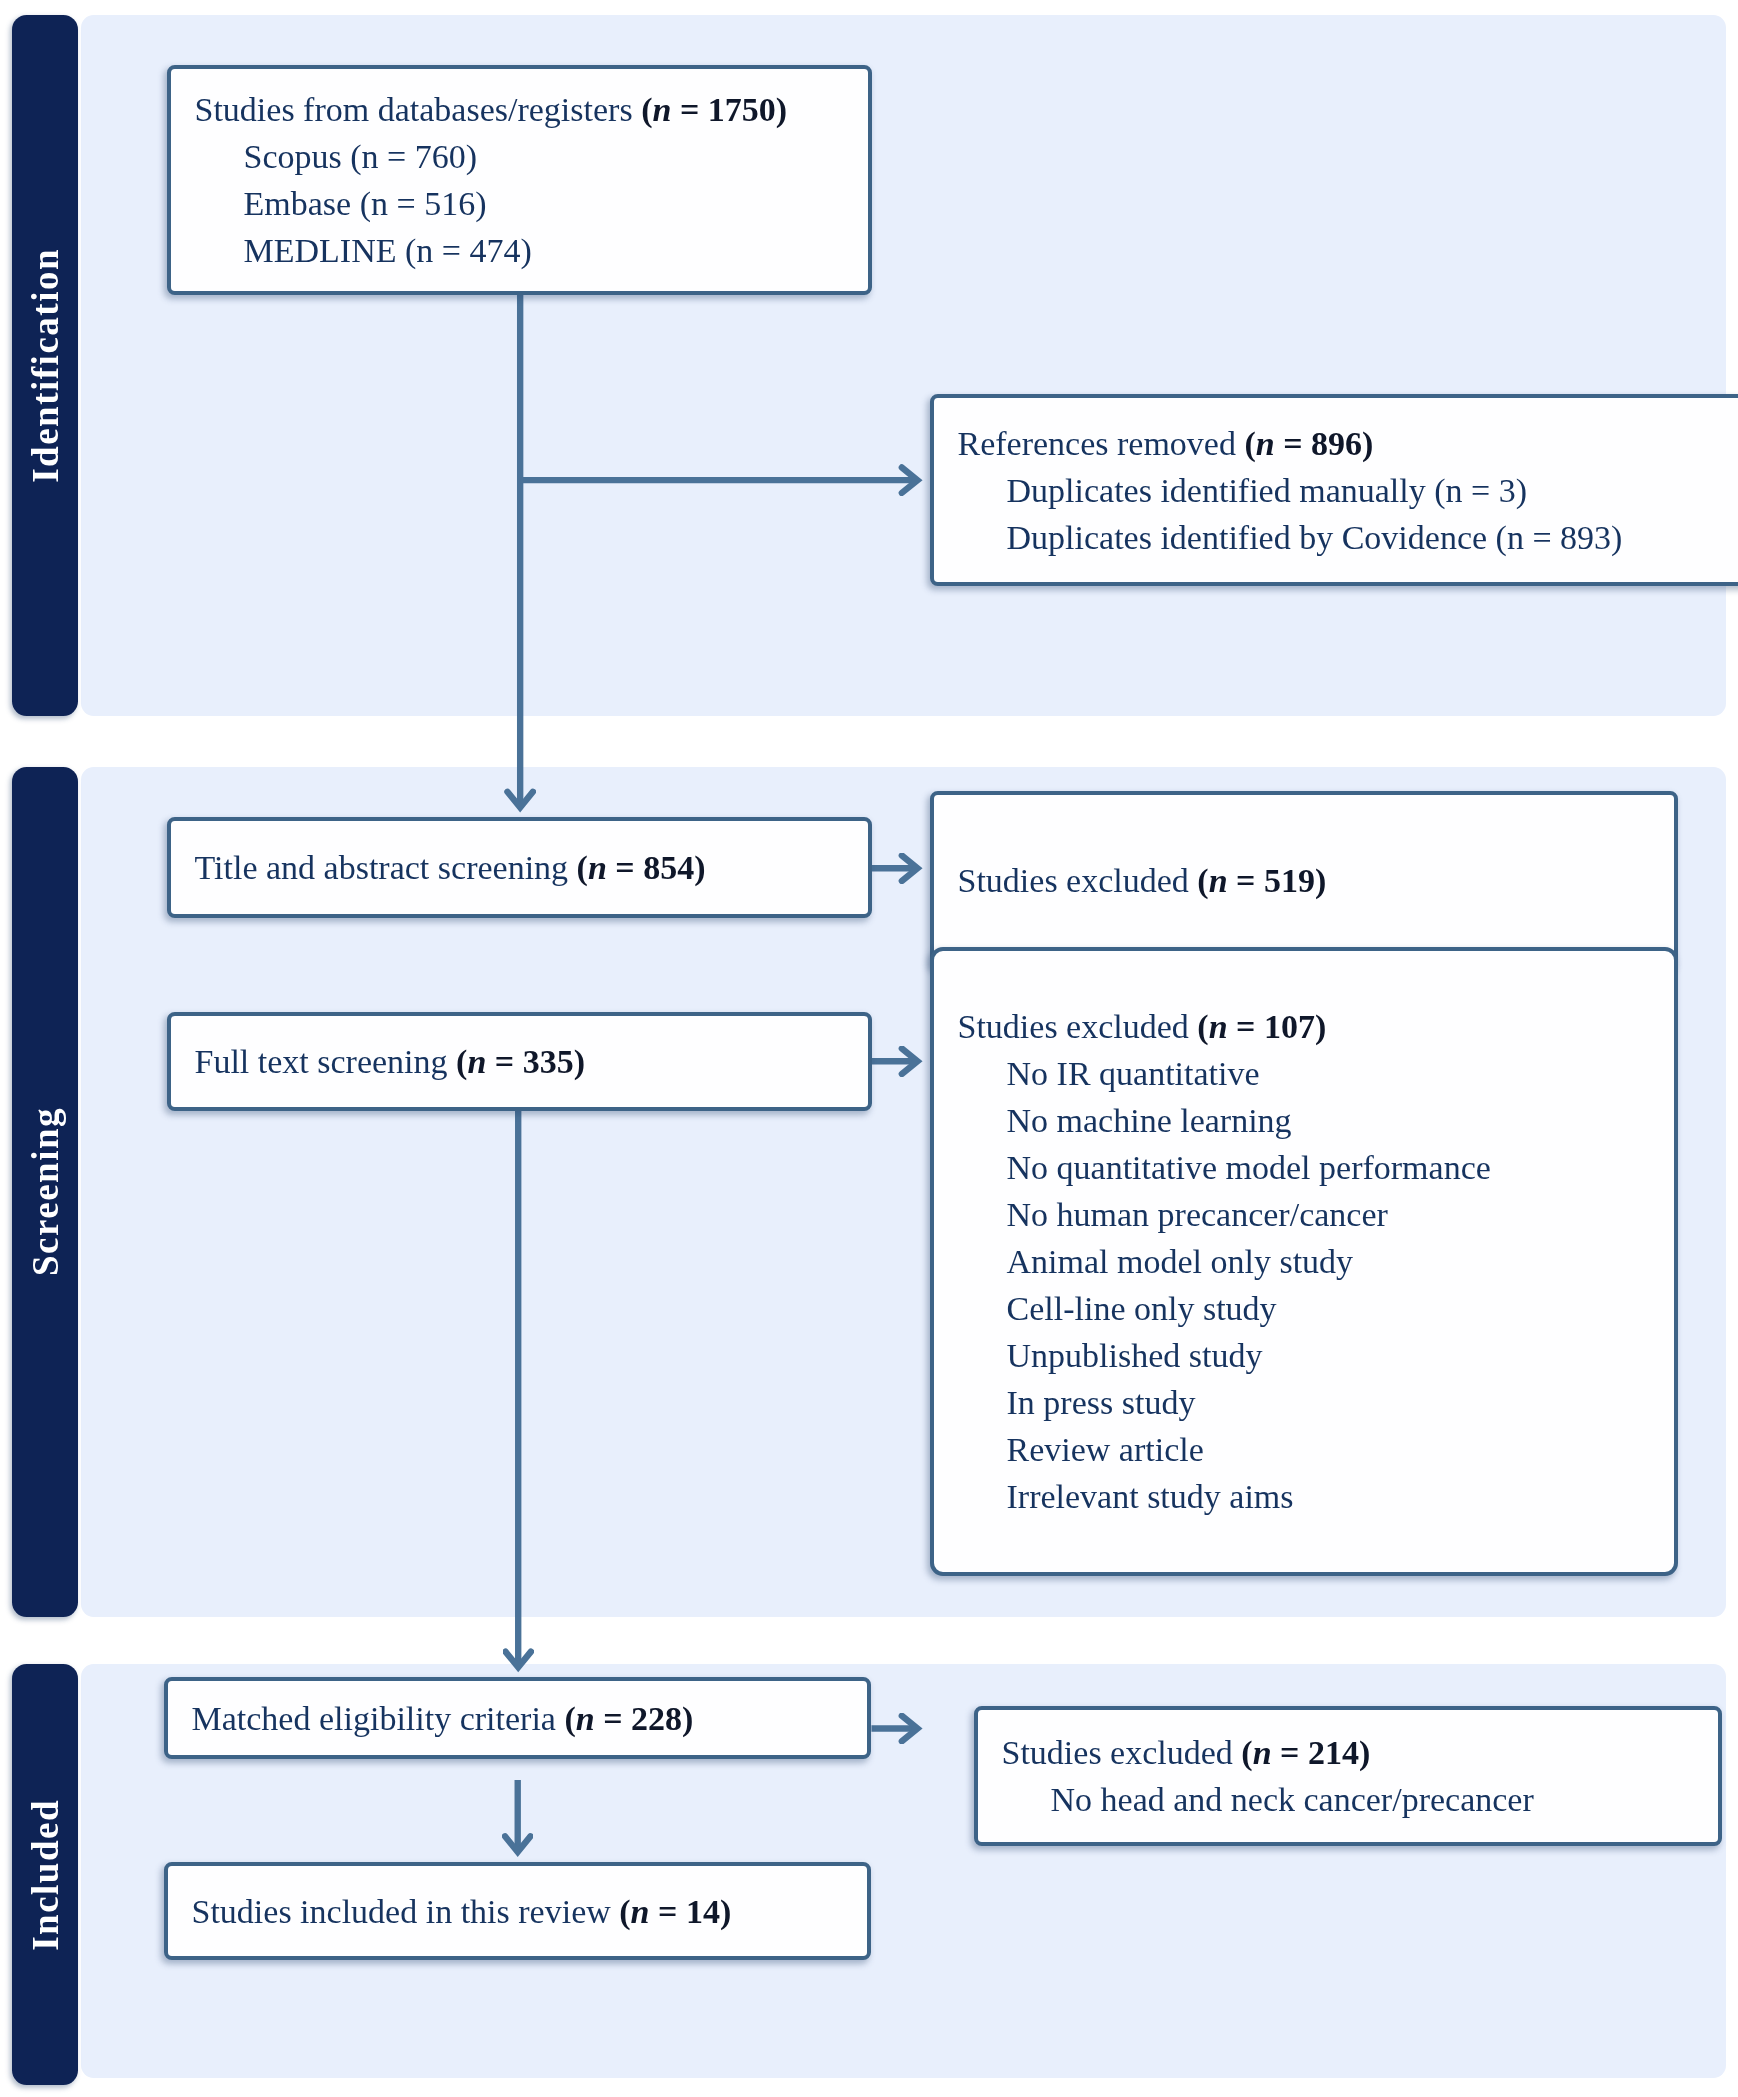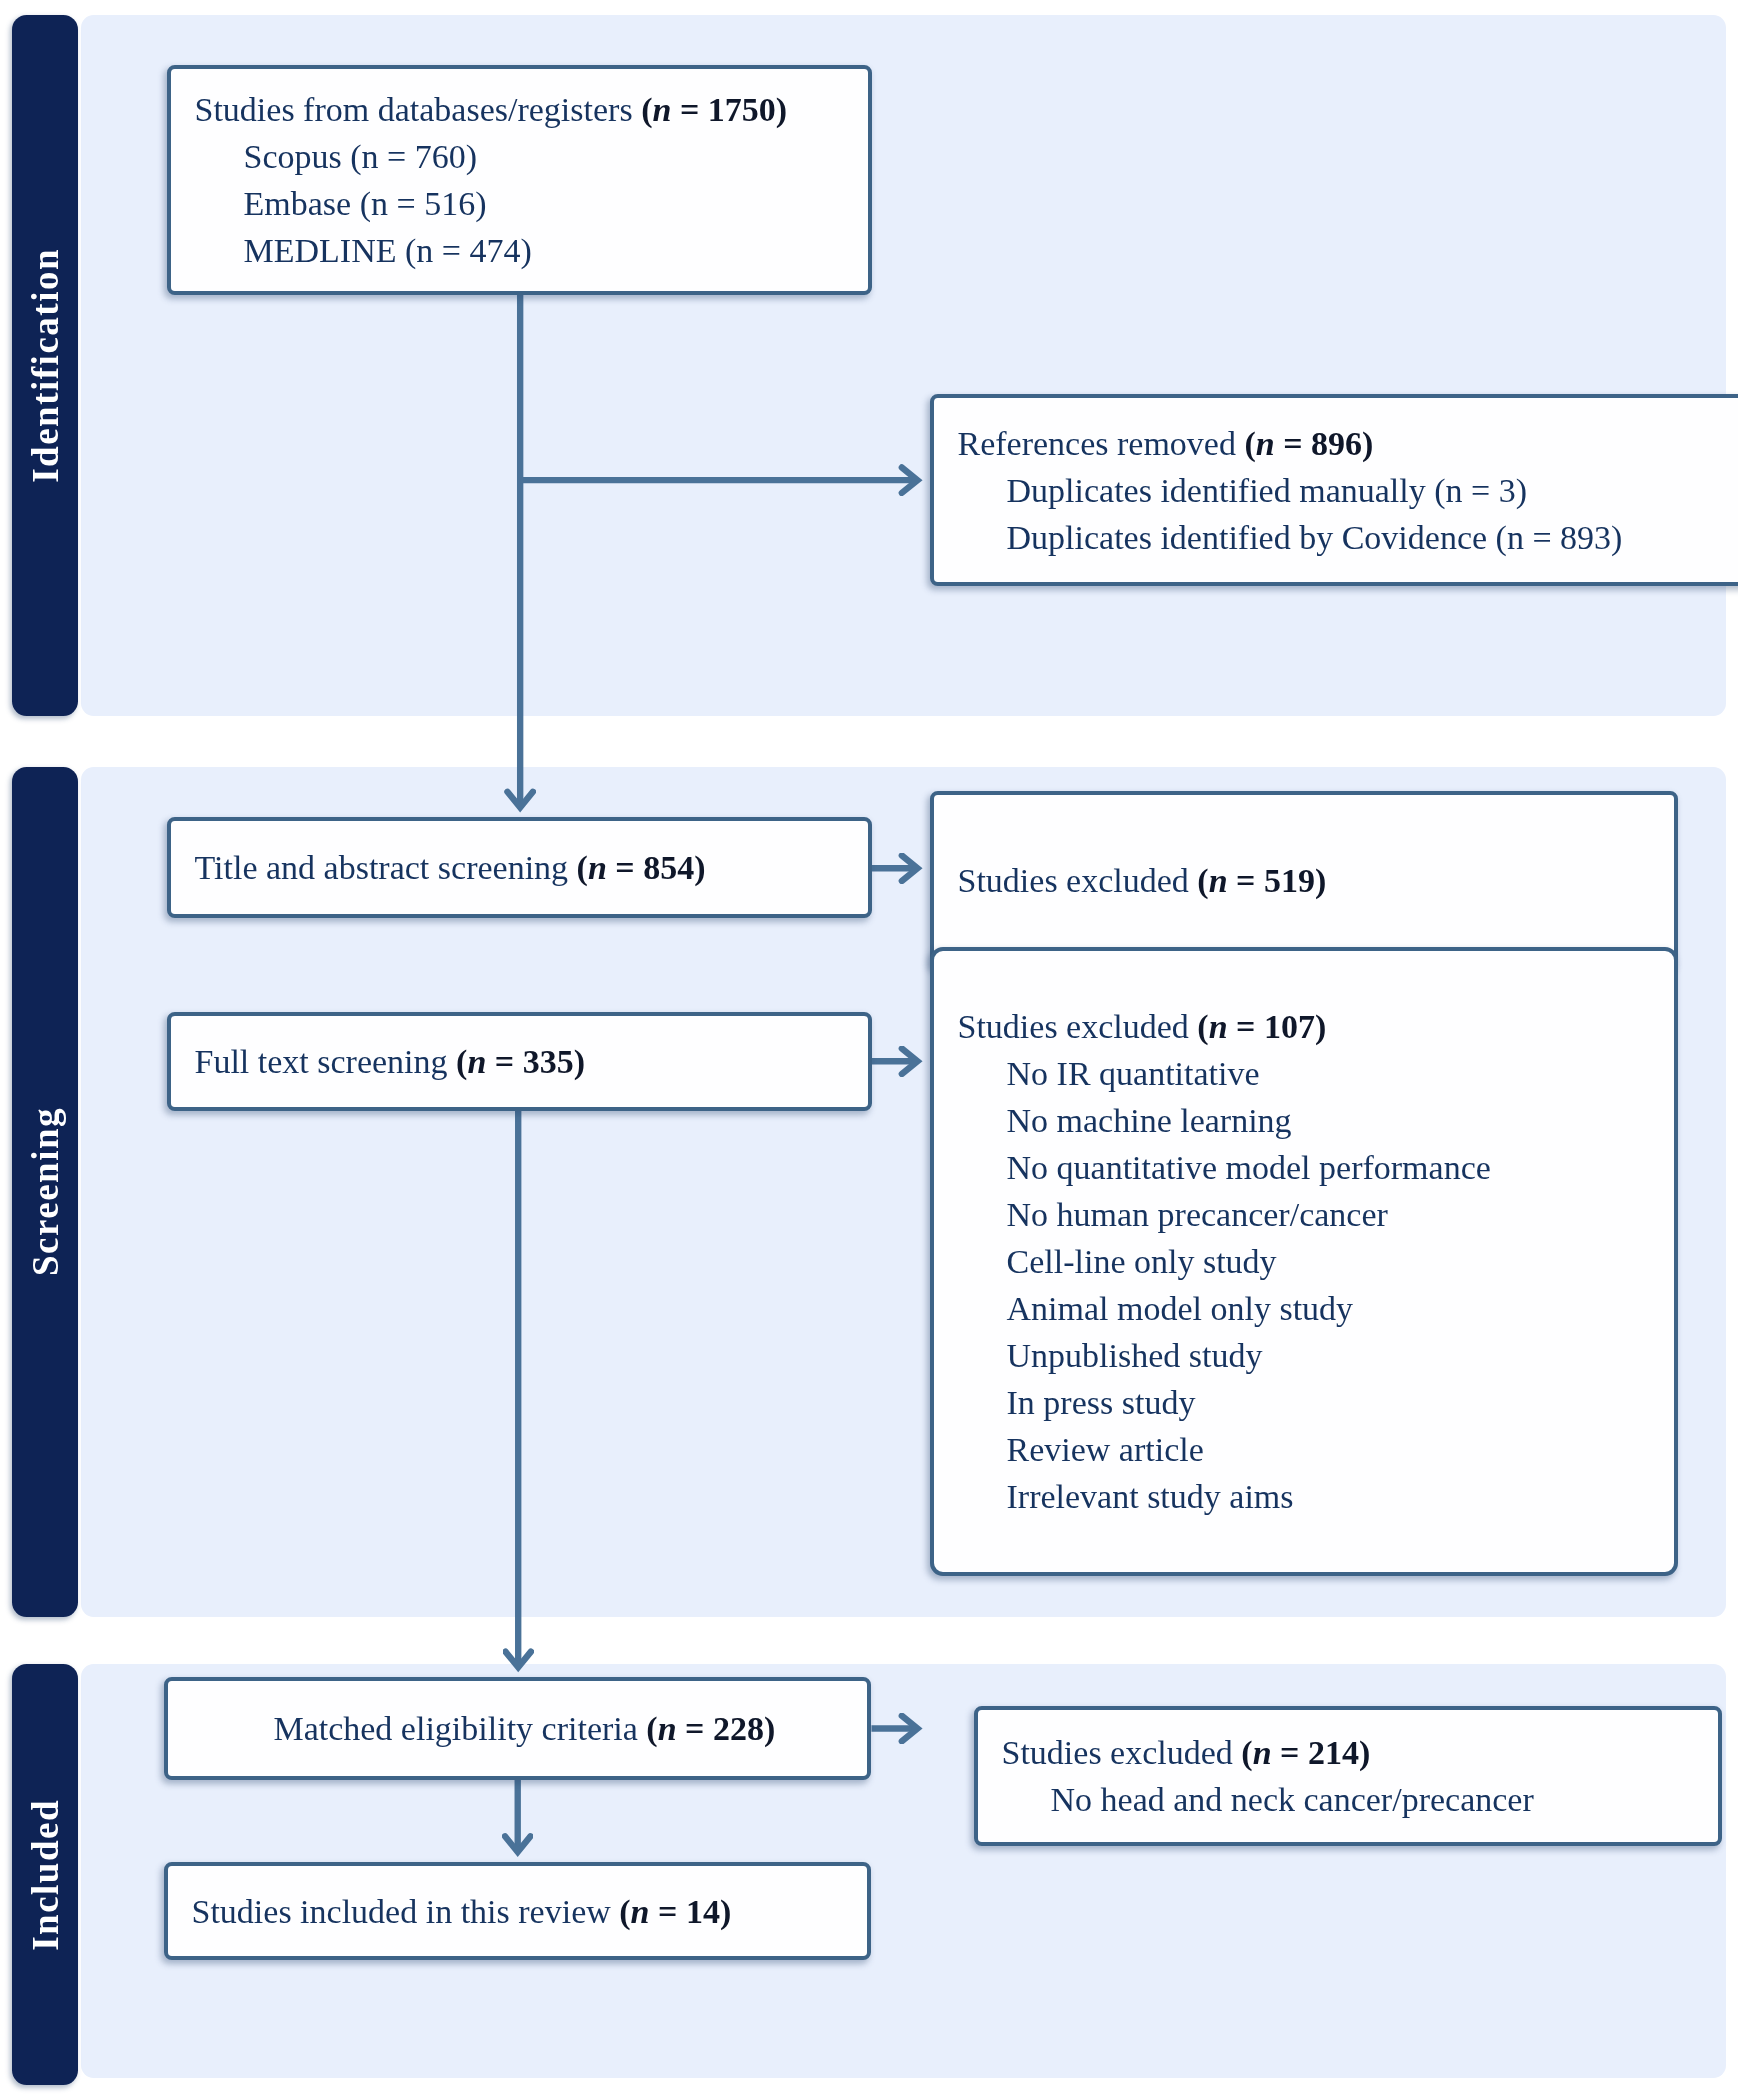--- a/index.html
+++ b/index.html
@@ -139,30 +139,30 @@
 
   <div class="box" style="left:930px; top:947px; width:748px; height:629px;border-radius:13px;">
     <div class="box-content">
       <div class="box-title">
         <span>Studies excluded </span><span class="count"><span>(</span><i>n</i><span> = 107)</span></span>
       </div>
       <div class="box-item">No IR quantitative</div>
       <div class="box-item">No machine learning</div>
       <div class="box-item">No quantitative model performance</div>
       <div class="box-item">No human precancer/cancer</div>
+      <div class="box-item">Animal model only study</div>
       <div class="box-item">Cell-line only study</div>
-      <div class="box-item">Animal model only study</div>
       <div class="box-item">Unpublished study</div>
       <div class="box-item">In press study</div>
       <div class="box-item">Review article</div>
       <div class="box-item">Irrelevant study aims</div>
     </div>
   </div>
 
-  <div class="box" style="left:164px; top:1677px; width:707px; height:103px;text-align:center;">
+  <div class="box" style="left:164px; top:1677px; width:707px; height:82px;">
     <div class="box-content">
       <div class="box-title">
         <span>Matched eligibility criteria </span><span class="count"><span>(</span><i>n</i><span> = 228)</span></span>
       </div>
     </div>
   </div>
 
   <div class="box" style="left:974px; top:1706px; width:748px; height:140px;justify-content:flex-end;">
     <div class="box-content">
       <div class="box-title">

